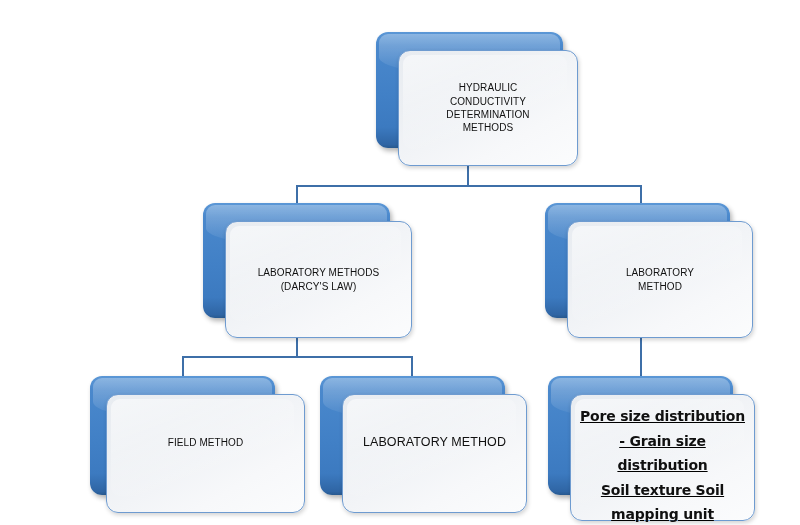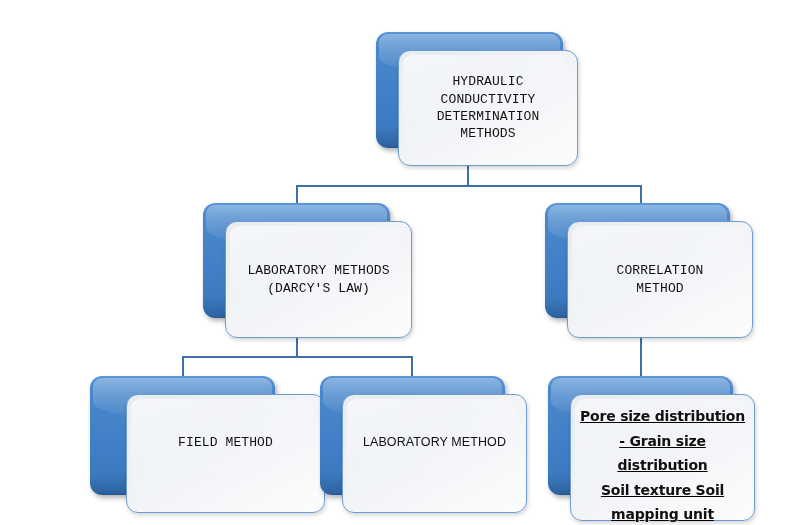--- a/index.html
+++ b/index.html
@@ -87,21 +87,21 @@
     z-index: 2;
     text-align: center;
     color: #101010;
     line-height: 1.34;
     letter-spacing: 0.1px;
     white-space: pre-line;
     padding: 0 8px;
   }
 
   
-  .t-caps { font-size: 13px; font-weight: 400; font-family: Liberation Mono, monospace; }
+  .t-caps { font-size: 10px; font-weight: 400; }
   .t-caps-sm { font-size: 12.5px; font-weight: 400; }
   .t-mixed {
     font-size: 14px;
     font-weight: 600;
     font-family: "DejaVu Sans", sans-serif;
     line-height: 1.75;
     letter-spacing: -0.2px;
   }
 
   
@@ -145,28 +145,28 @@
     <div class="back" style="width:187px; height:115px;"></div>
     <div class="front" style="left:22px; top:18px; width:187px; height:117px;">
       <div class="label t-caps">LABORATORY METHODS
 (DARCY'S LAW)</div>
     </div>
   </div>
 
   <div class="node" style="left:545px; top:203px; width:208px; height:135px;">
     <div class="back" style="width:185px; height:115px;"></div>
     <div class="front" style="left:22px; top:18px; width:186px; height:117px;">
-      <div class="label t-caps">CORRELATION
+      <div class="label t-caps">LABORATORY
 METHOD</div>
     </div>
   </div>
 
   <div class="node" style="left:90px; top:376px; width:207px; height:137px;">
     <div class="back" style="width:185px; height:119px;"></div>
-    <div class="front align-low" style="left:36px; top:18px; width:199px; height:119px;">
+    <div class="front align-low" style="left:16px; top:18px; width:199px; height:119px;">
       <div class="label t-caps">FIELD METHOD</div>
     </div>
   </div>
 
   <div class="node" style="left:320px; top:376px; width:207px; height:127px;border-radius:16px;">
     <div class="back" style="width:185px; height:119px;"></div>
     <div class="front align-low" style="left:22px; top:18px; width:185px; height:119px;">
       <div class="label t-caps-sm">LABORATORY METHOD</div>
     </div>
   </div>

